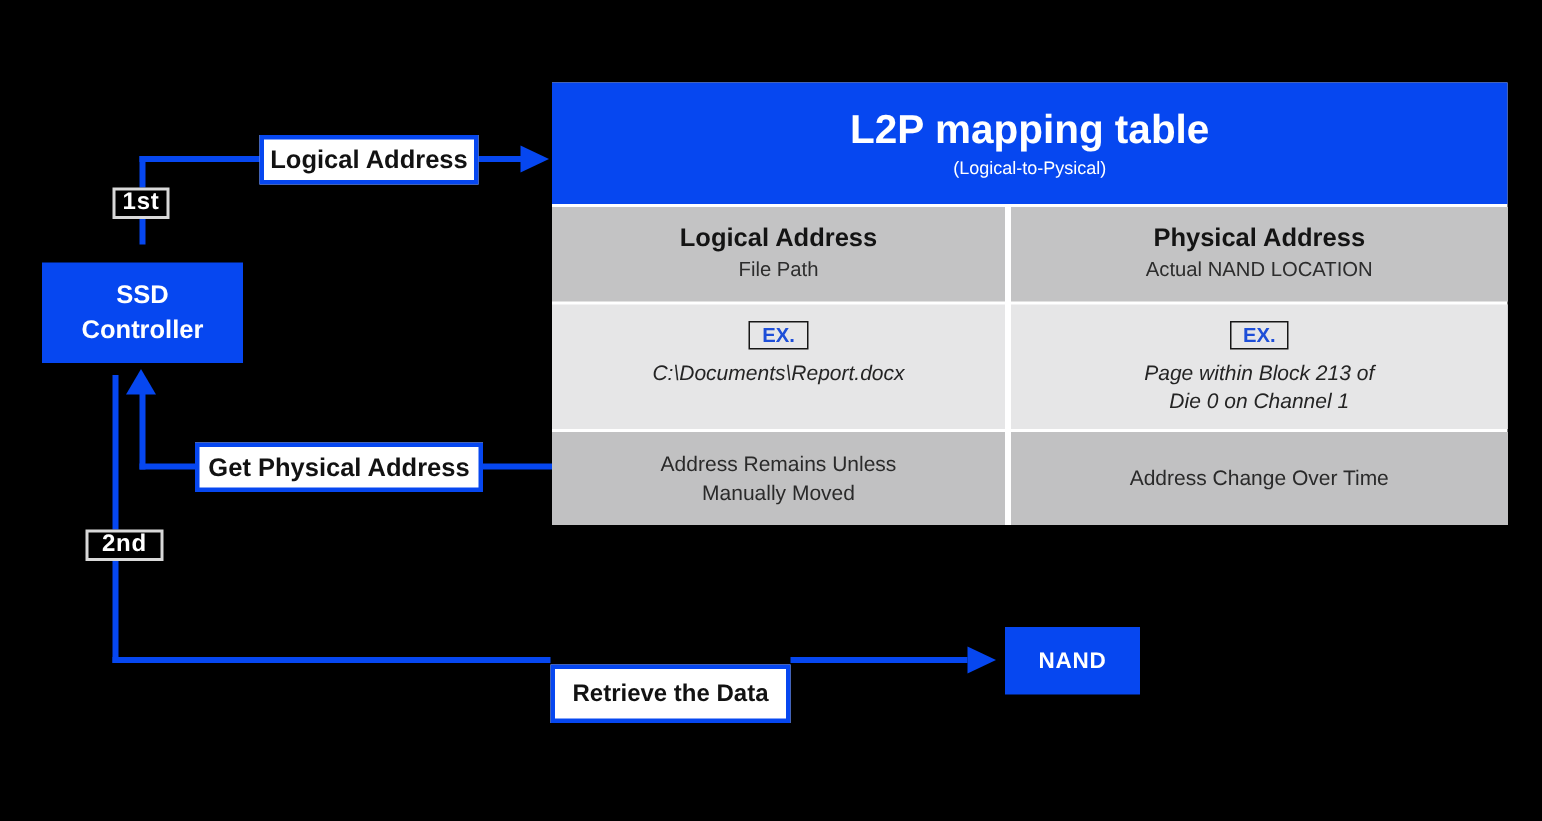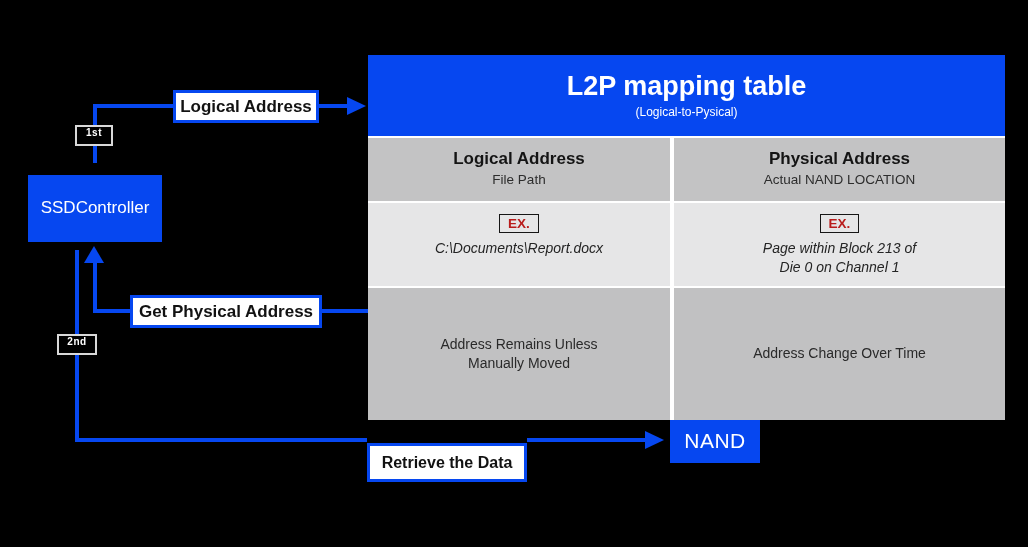--- a/index.html
+++ b/index.html
@@ -25,46 +25,46 @@
   }
   .arrow-up{
     position:absolute;width:0;height:0;
     border-left:10px solid transparent;border-right:10px solid transparent;
     border-bottom:17px solid var(--blue);
   }
 
   
   .step-badge{
     position:absolute;background:#000;border:2px solid #d9d9d9;
-    color:#fff;font-size:10px;font-weight:700;letter-spacing:.5px;
-    display:flex;align-items:flex-start;justify-content:center;z-index:3;
+    color:#fff;font-size:16px;font-weight:700;letter-spacing:.5px;
+    display:flex;align-items:flex-end;justify-content:center;z-index:3;
   }
 
   
   .node{
     position:absolute;background:var(--blue);color:#fff;
-    display:flex;flex-direction:row;align-items:center;justify-content:center;
-    font-weight:400;z-index:2;text-align:right;
+    display:flex;flex-direction:column;align-items:center;justify-content:center;
+    font-weight:700;z-index:2;text-align:right;
   }
   .node-ssd{left:28px;top:175px;width:134px;height:67px;font-size:17px;line-height:1.35;}
-  .node-nand{left:670px;top:418px;width:90px;height:45px;font-size:21px;letter-spacing:.5px;}
+  .node-nand{left:670px;top:418px;width:90px;height:45px;font-size:15px;letter-spacing:.5px;}
 
   
   .label-box{
     position:absolute;background:#fff;border:3px solid var(--blue);
     color:#121212;font-weight:700;display:flex;align-items:center;justify-content:center;
     z-index:2;white-space:nowrap;
   }
   .label-logical{left:173px;top:90px;width:146px;height:33px;font-size:17px;}
   .label-gpa{left:130px;top:295px;width:192px;height:33px;font-size:17px;}
   .label-retrieve{left:367px;top:423px;width:160px;height:39px;font-size:16px;margin-top:20px;}
 
   
   .l2p-table{
-    position:absolute;left:368px;top:55px;width:637px;height:365px;
+    position:absolute;left:368px;top:55px;width:637px;height:295px;
     background:#fff;display:flex;flex-direction:column;gap:2px;z-index:2;
   }
   .t-header{
     background:var(--blue);color:#fff;height:81px;flex:0 0 81px;
     display:flex;flex-direction:column;align-items:center;justify-content:center;
     text-align:center;
   }
   .t-title{font-size:27px;font-weight:700;line-height:1.1;}
   .t-subtitle{font-size:12px;font-weight:400;margin-top:4px;}
   .t-row{display:grid;grid-template-columns:302px 1fr;column-gap:4px;background:#fff;}
@@ -75,21 +75,21 @@
     display:flex;flex-direction:column;align-items:center;
     text-align:center;color:#1c1c1c;
   }
   .t-row1 .t-cell{background:var(--row-gray);justify-content:flex-start;padding-top:11px;}
   .t-row2 .t-cell{background:var(--row-light);justify-content:flex-start;}
   .t-row3 .t-cell{background:#c1c1c2;justify-content:center;}
   .cell-h{font-size:17px;font-weight:700;color:#141414;}
   .cell-sub{font-size:13.5px;margin-top:3px;color:#2d2d2d;}
   .ex-tag{
     display:inline-block;border:1.5px solid #161616;padding:1px 8px;
-    font-size:13.5px;font-weight:700;color:#b91c1c;margin:11px auto 6px;
+    font-size:13.5px;font-weight:700;color:#1d4ed8;margin:11px auto 6px;
   }
   .cell-line{font-size:14px;line-height:19px;color:#242424;font-style:italic;}
   .note-line{font-size:14px;line-height:19.5px;color:#2a2a2a;text-align:right;}
 </style>
 </head>
 <body>
 
 <div class="canvas">
 
   <div class="line" style="left:93px;top:104px;width:4px;height:59px;"></div>
@@ -103,21 +103,21 @@
   <div class="arrow-up" style="left:84px;top:246px;"></div>
 
   <div class="line" style="left:75px;top:250px;width:4px;height:192px;"></div>
   <div class="line" style="left:75px;top:438px;width:292px;height:4px;"></div>
   <div class="line" style="left:527px;top:438px;width:118px;height:4px;"></div>
   <div class="arrow-right" style="left:645px;top:431px;"></div>
 
   <div class="step-badge" style="left:75px;top:125px;width:38px;height:21px;">
     <span>1st</span>
   </div>
-  <div class="step-badge" style="left:57px;top:334px;width:40px;height:21px;">
+  <div class="step-badge" style="left:57px;top:353px;width:52px;height:21px;">
     <span>2nd</span>
   </div>
 
   <div class="node node-ssd">
     <span>SSD</span>
     <span>Controller</span>
   </div>
   <div class="node node-nand">
     <span>NAND</span>
   </div>

